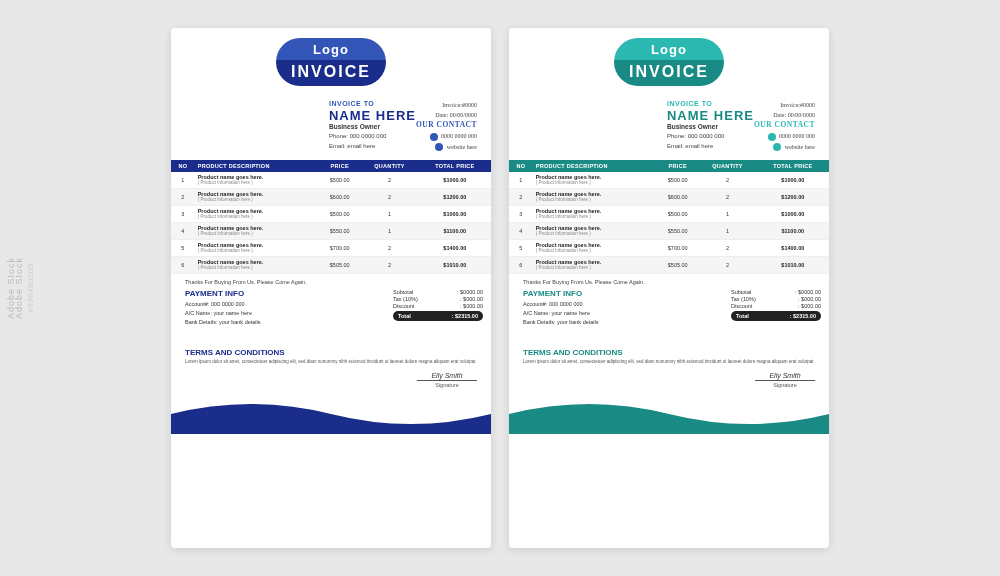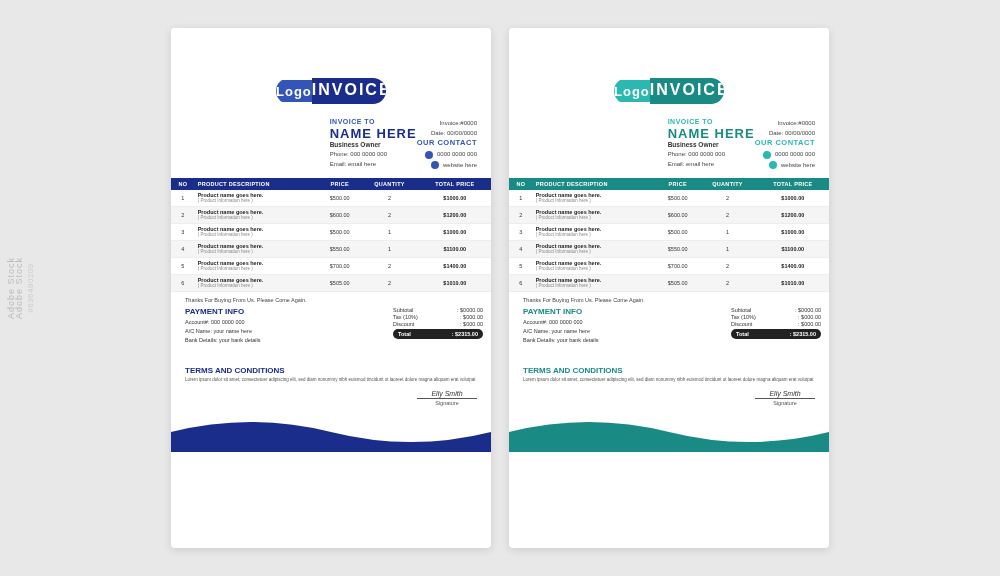--- a/index.html
+++ b/index.html
@@ -36,26 +36,25 @@
     
     .invoice-header {
       display: flex;
       justify-content: center;
       padding: 10px 0 8px 0;
       background: #fff;
     }
 
     .logo-box {
       display: flex;
-      flex-direction: row;
+      flex-direction: column;
       align-items: center;
       border-radius: 28px;
       overflow: hidden;
       width: 110px;
-      margin-top: 40px;
     }
 
     .logo-top {
       width: 100%;
       padding: 4px 0 3px 0;
       text-align: center;
       font-size: 13px;
       font-weight: bold;
       color: #fff;
       letter-spacing: 1px;
@@ -111,20 +110,21 @@
     }
 
     .contact-line {
       font-size: 6px;
       color: #444;
       line-height: 1.6;
     }
 
     .invoice-meta {
       text-align: right;
+      font-family: Liberation Serif, serif;
     }
 
     .meta-row {
       font-size: 6px;
       color: #444;
       line-height: 1.7;
     }
 
     .our-contact-label {
       font-size: 7.5px;

